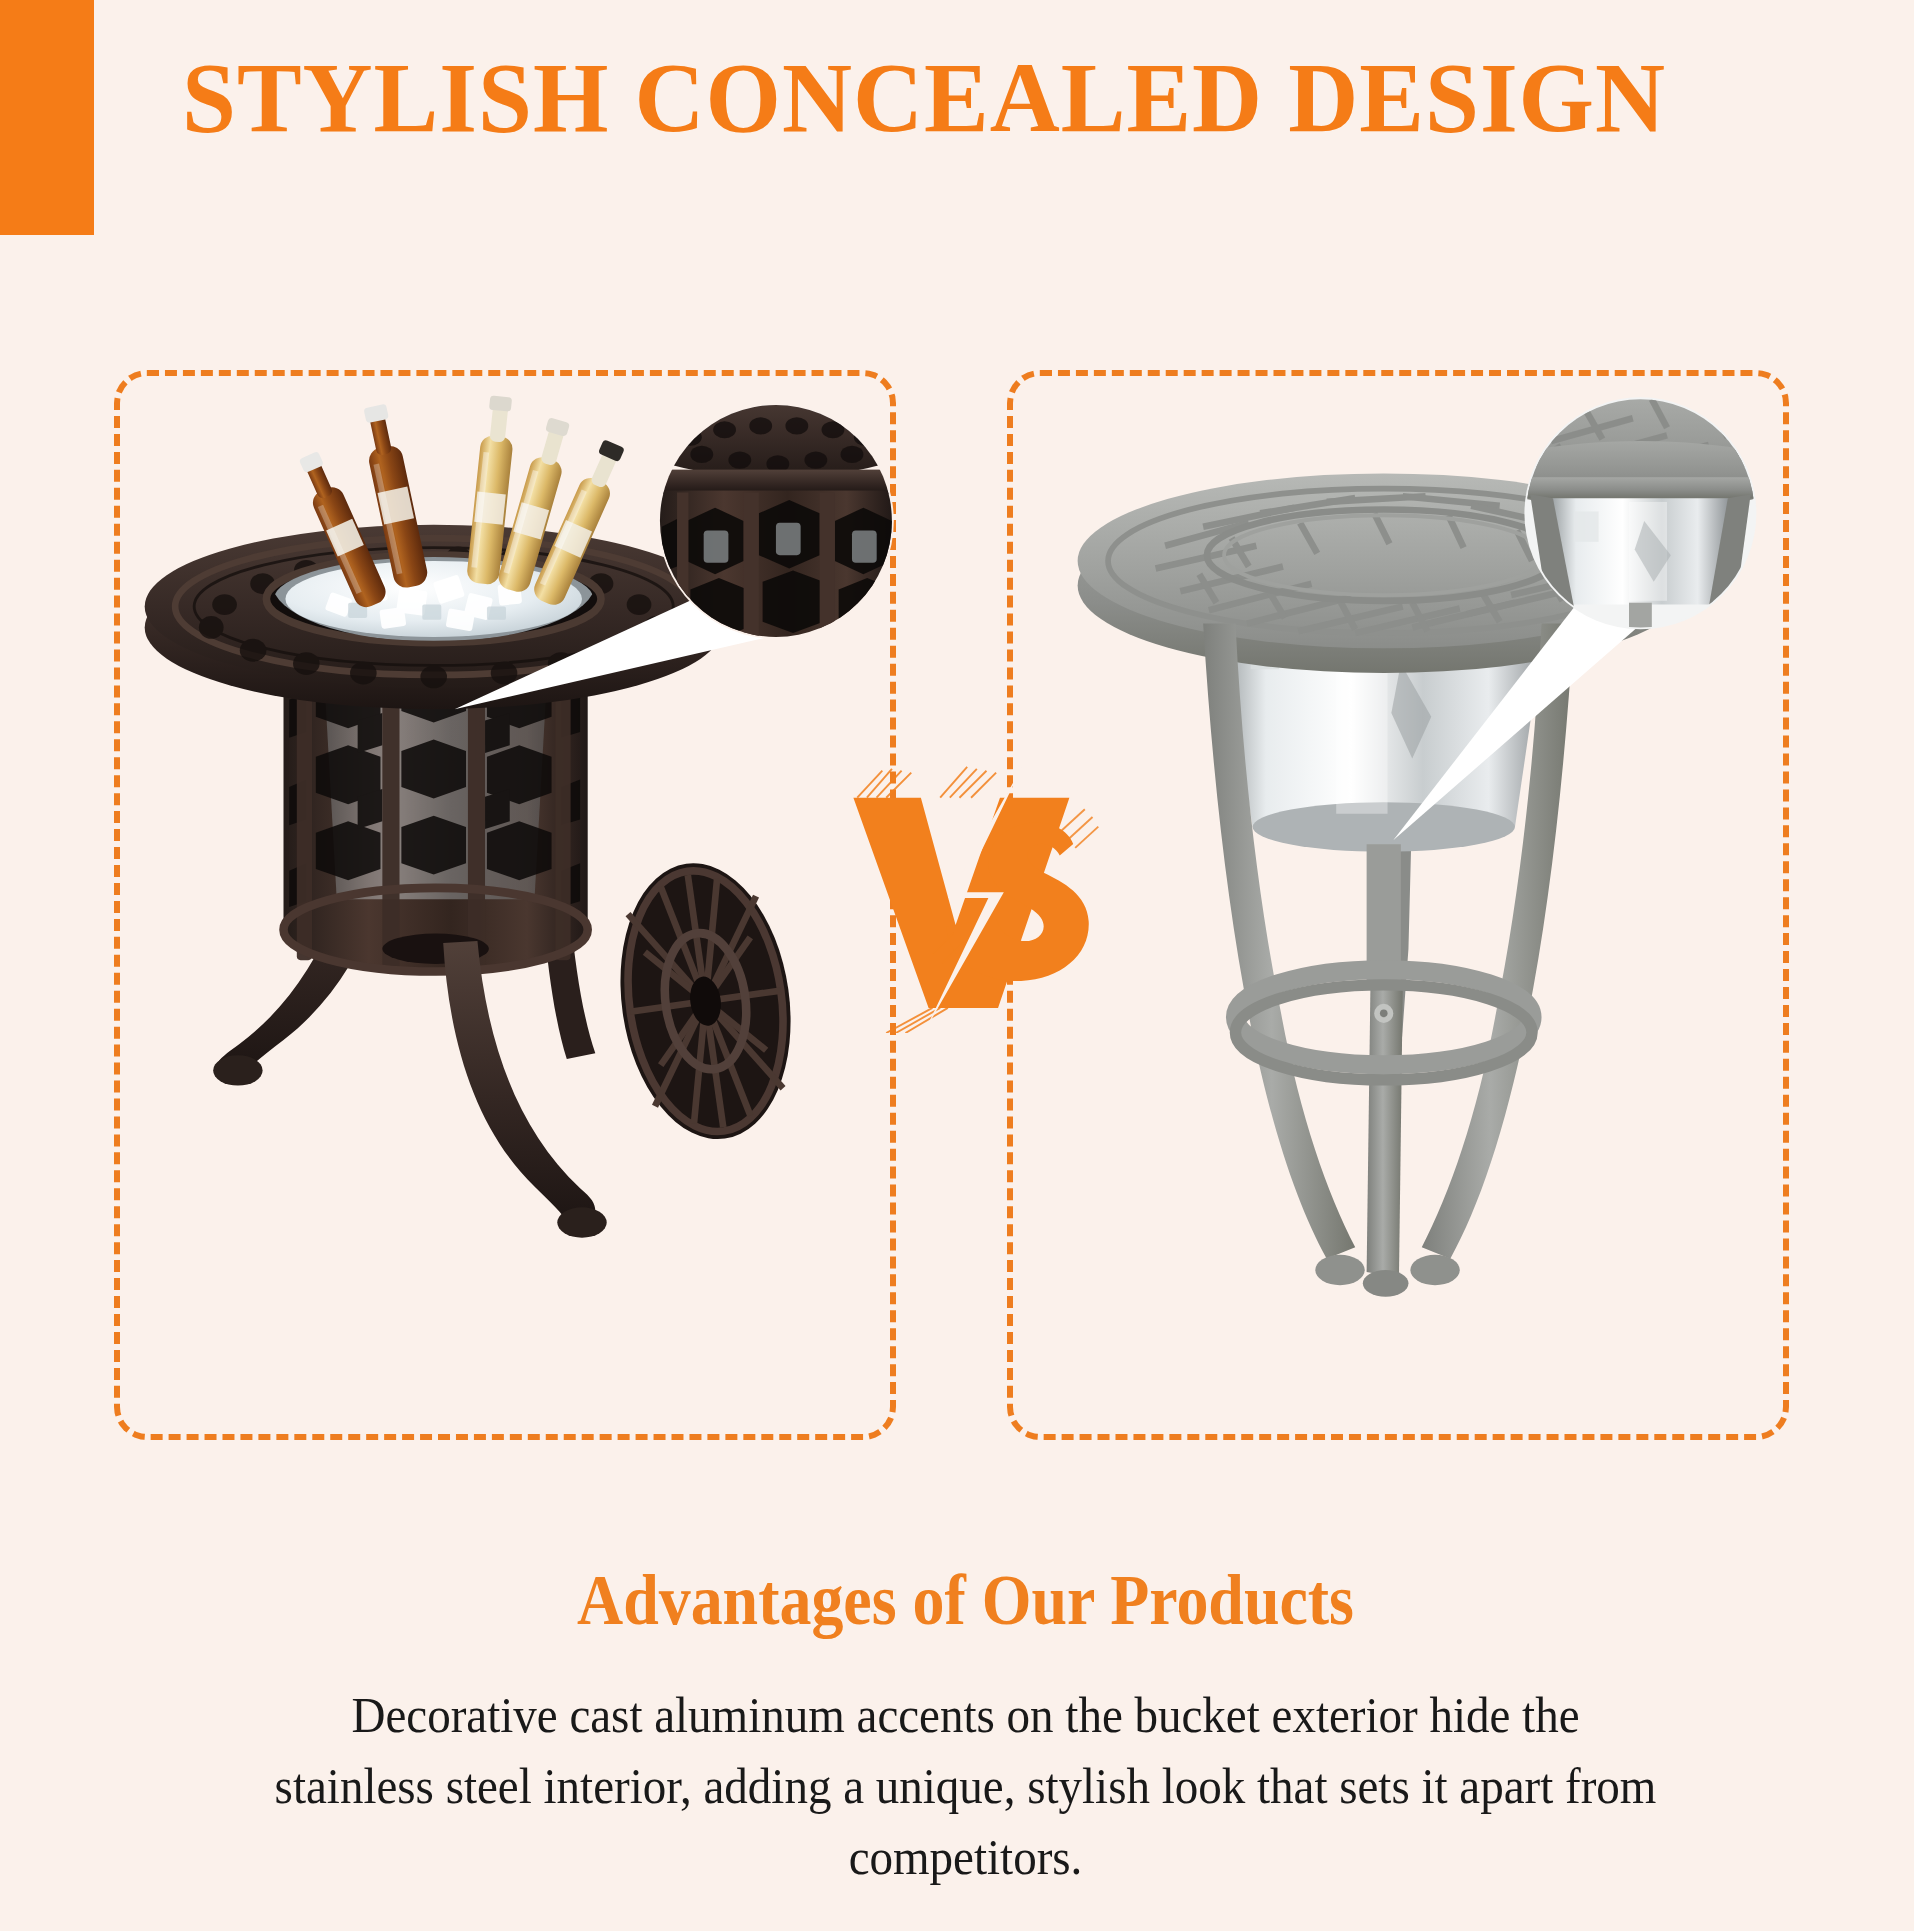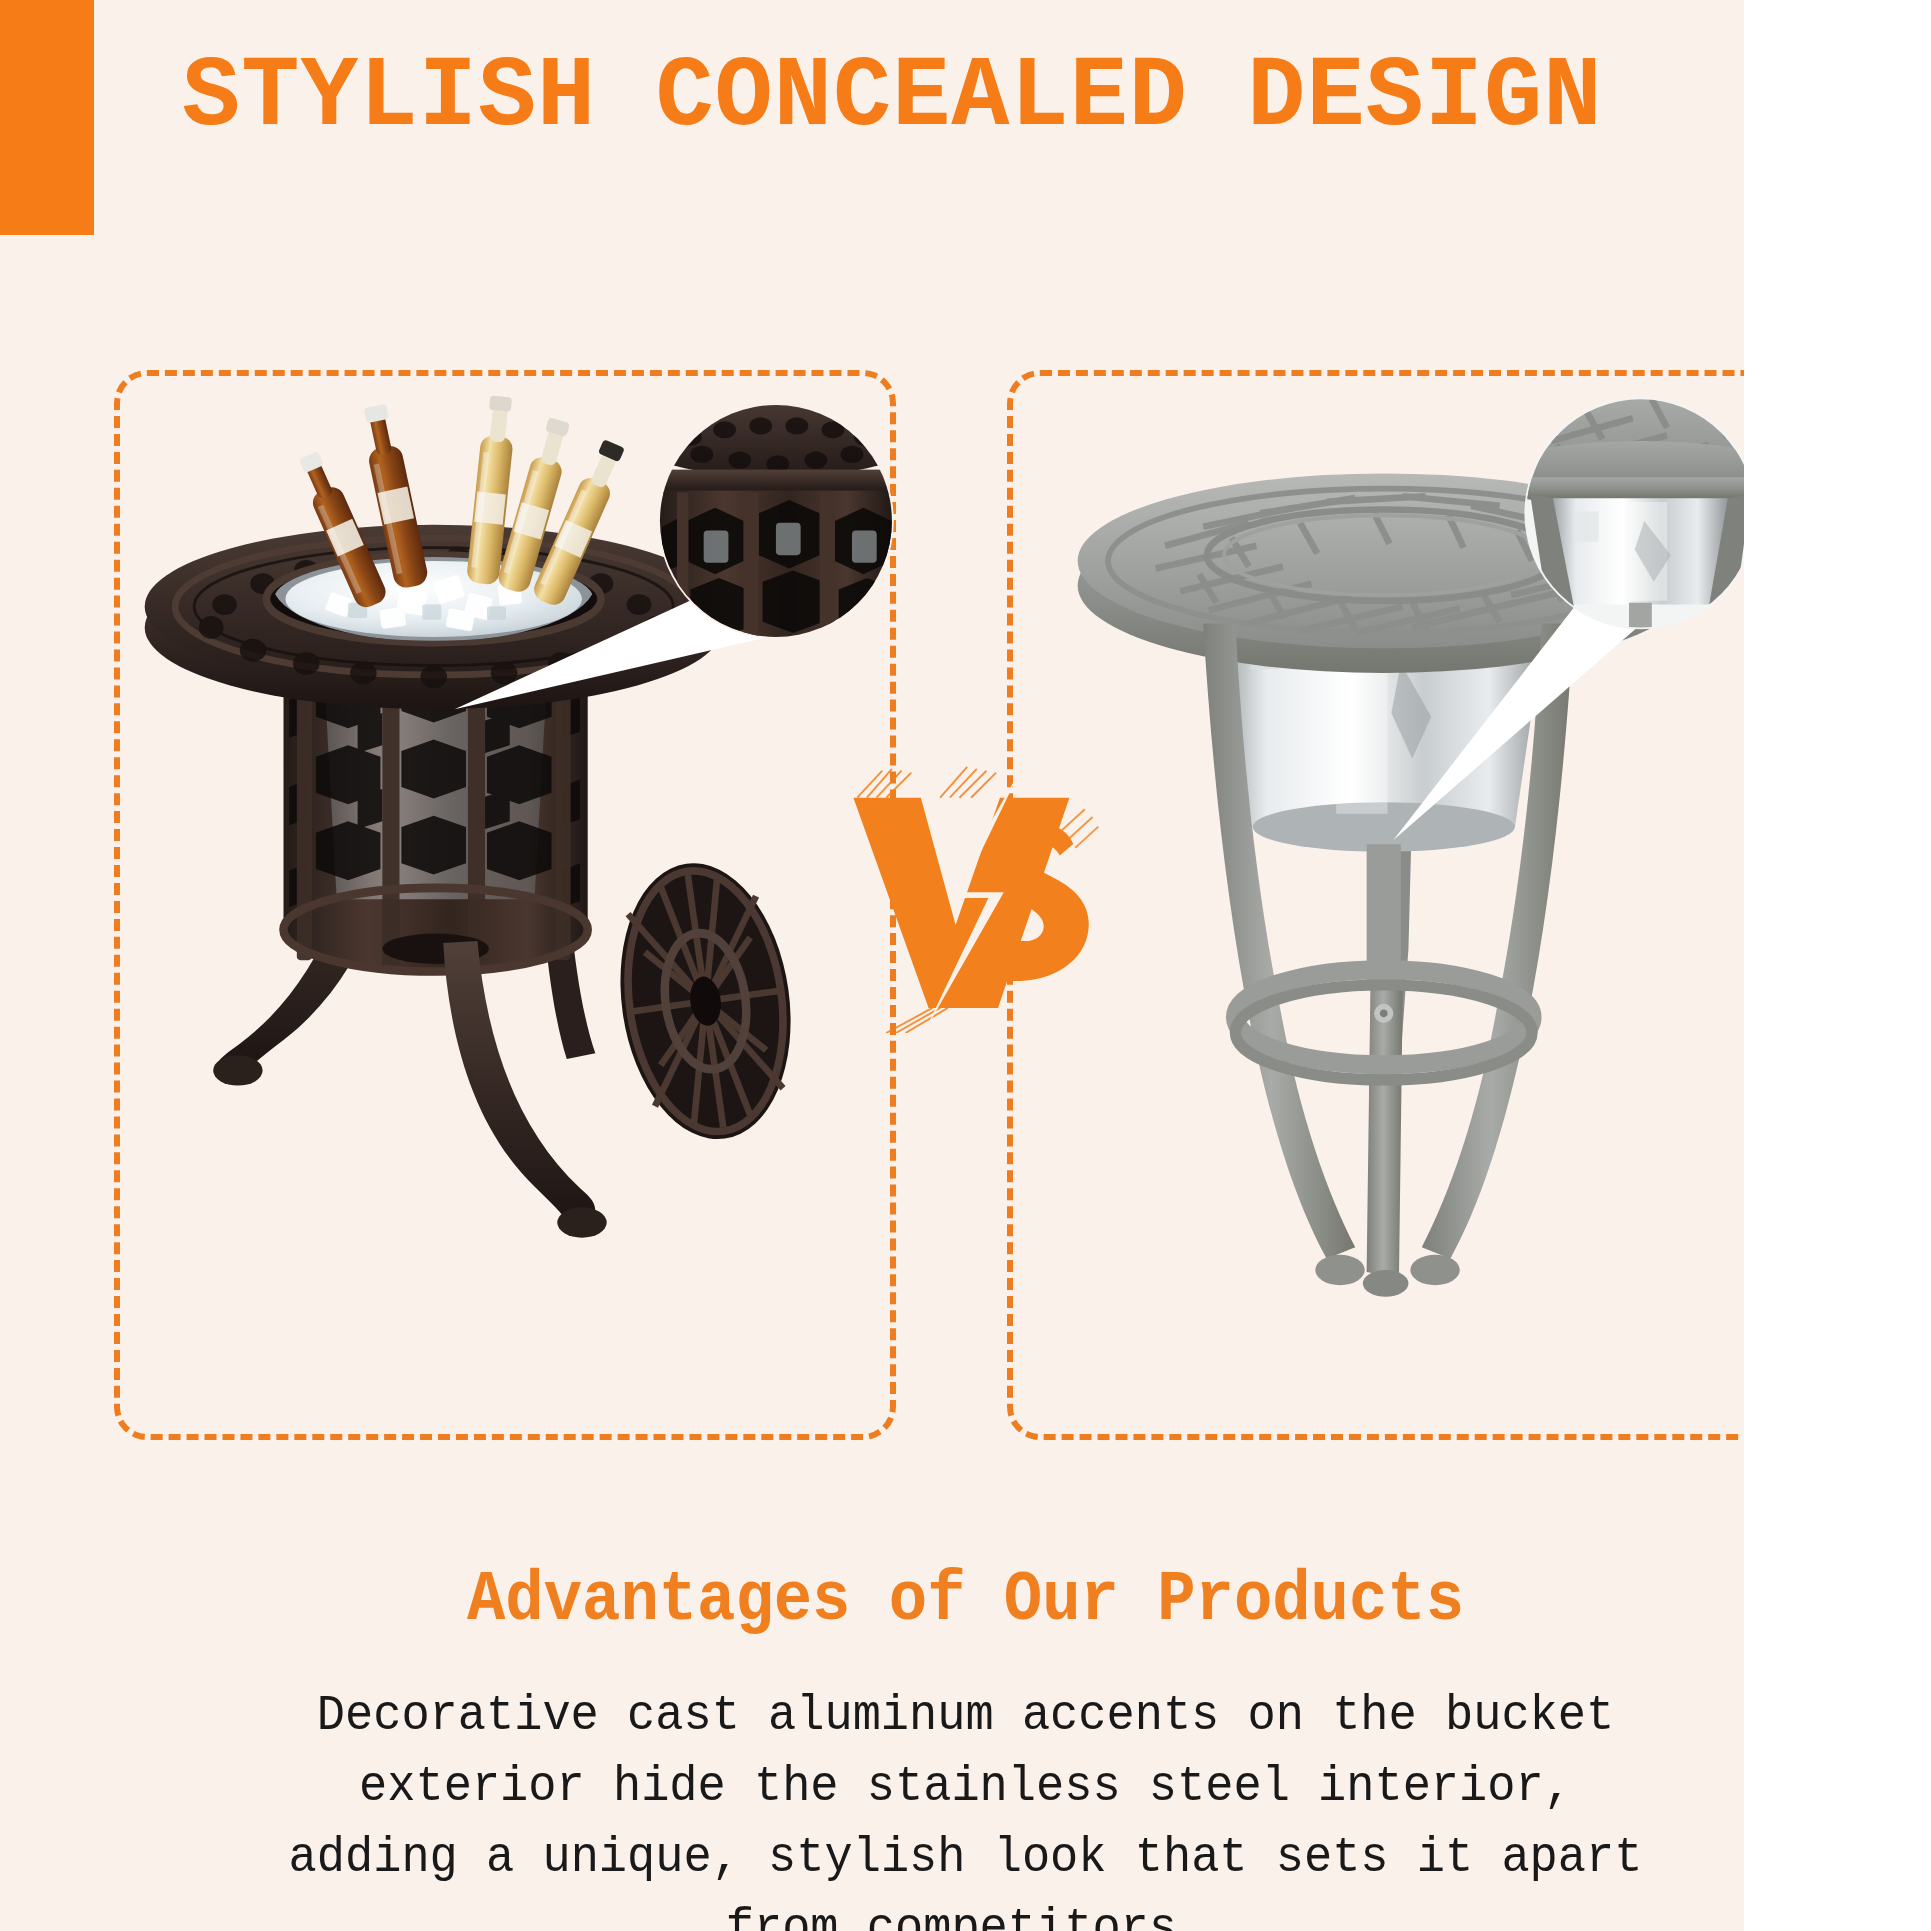--- a/index.html
+++ b/index.html
@@ -2,25 +2,25 @@
 <html><head>
 <meta charset="utf-8">
 <style>
   html, body {
     margin: 0;
     padding: 0;
     background: #ffffff;
   }
   #page {
     position: relative;
-    width: 1744px;
+    width: 1914px;
     height: 1931px;
     background: #FBF1EB;
     overflow: hidden;
-    font-family: Liberation Mono, monospace;
+    font-family: Liberation Serif, serif;
   }
 
   
   .accent-bar {
     position: absolute;
     left: 0; top: 0;
     width: 94px; height: 235px;
     background: #F57C17;
   }
   .page-title {

